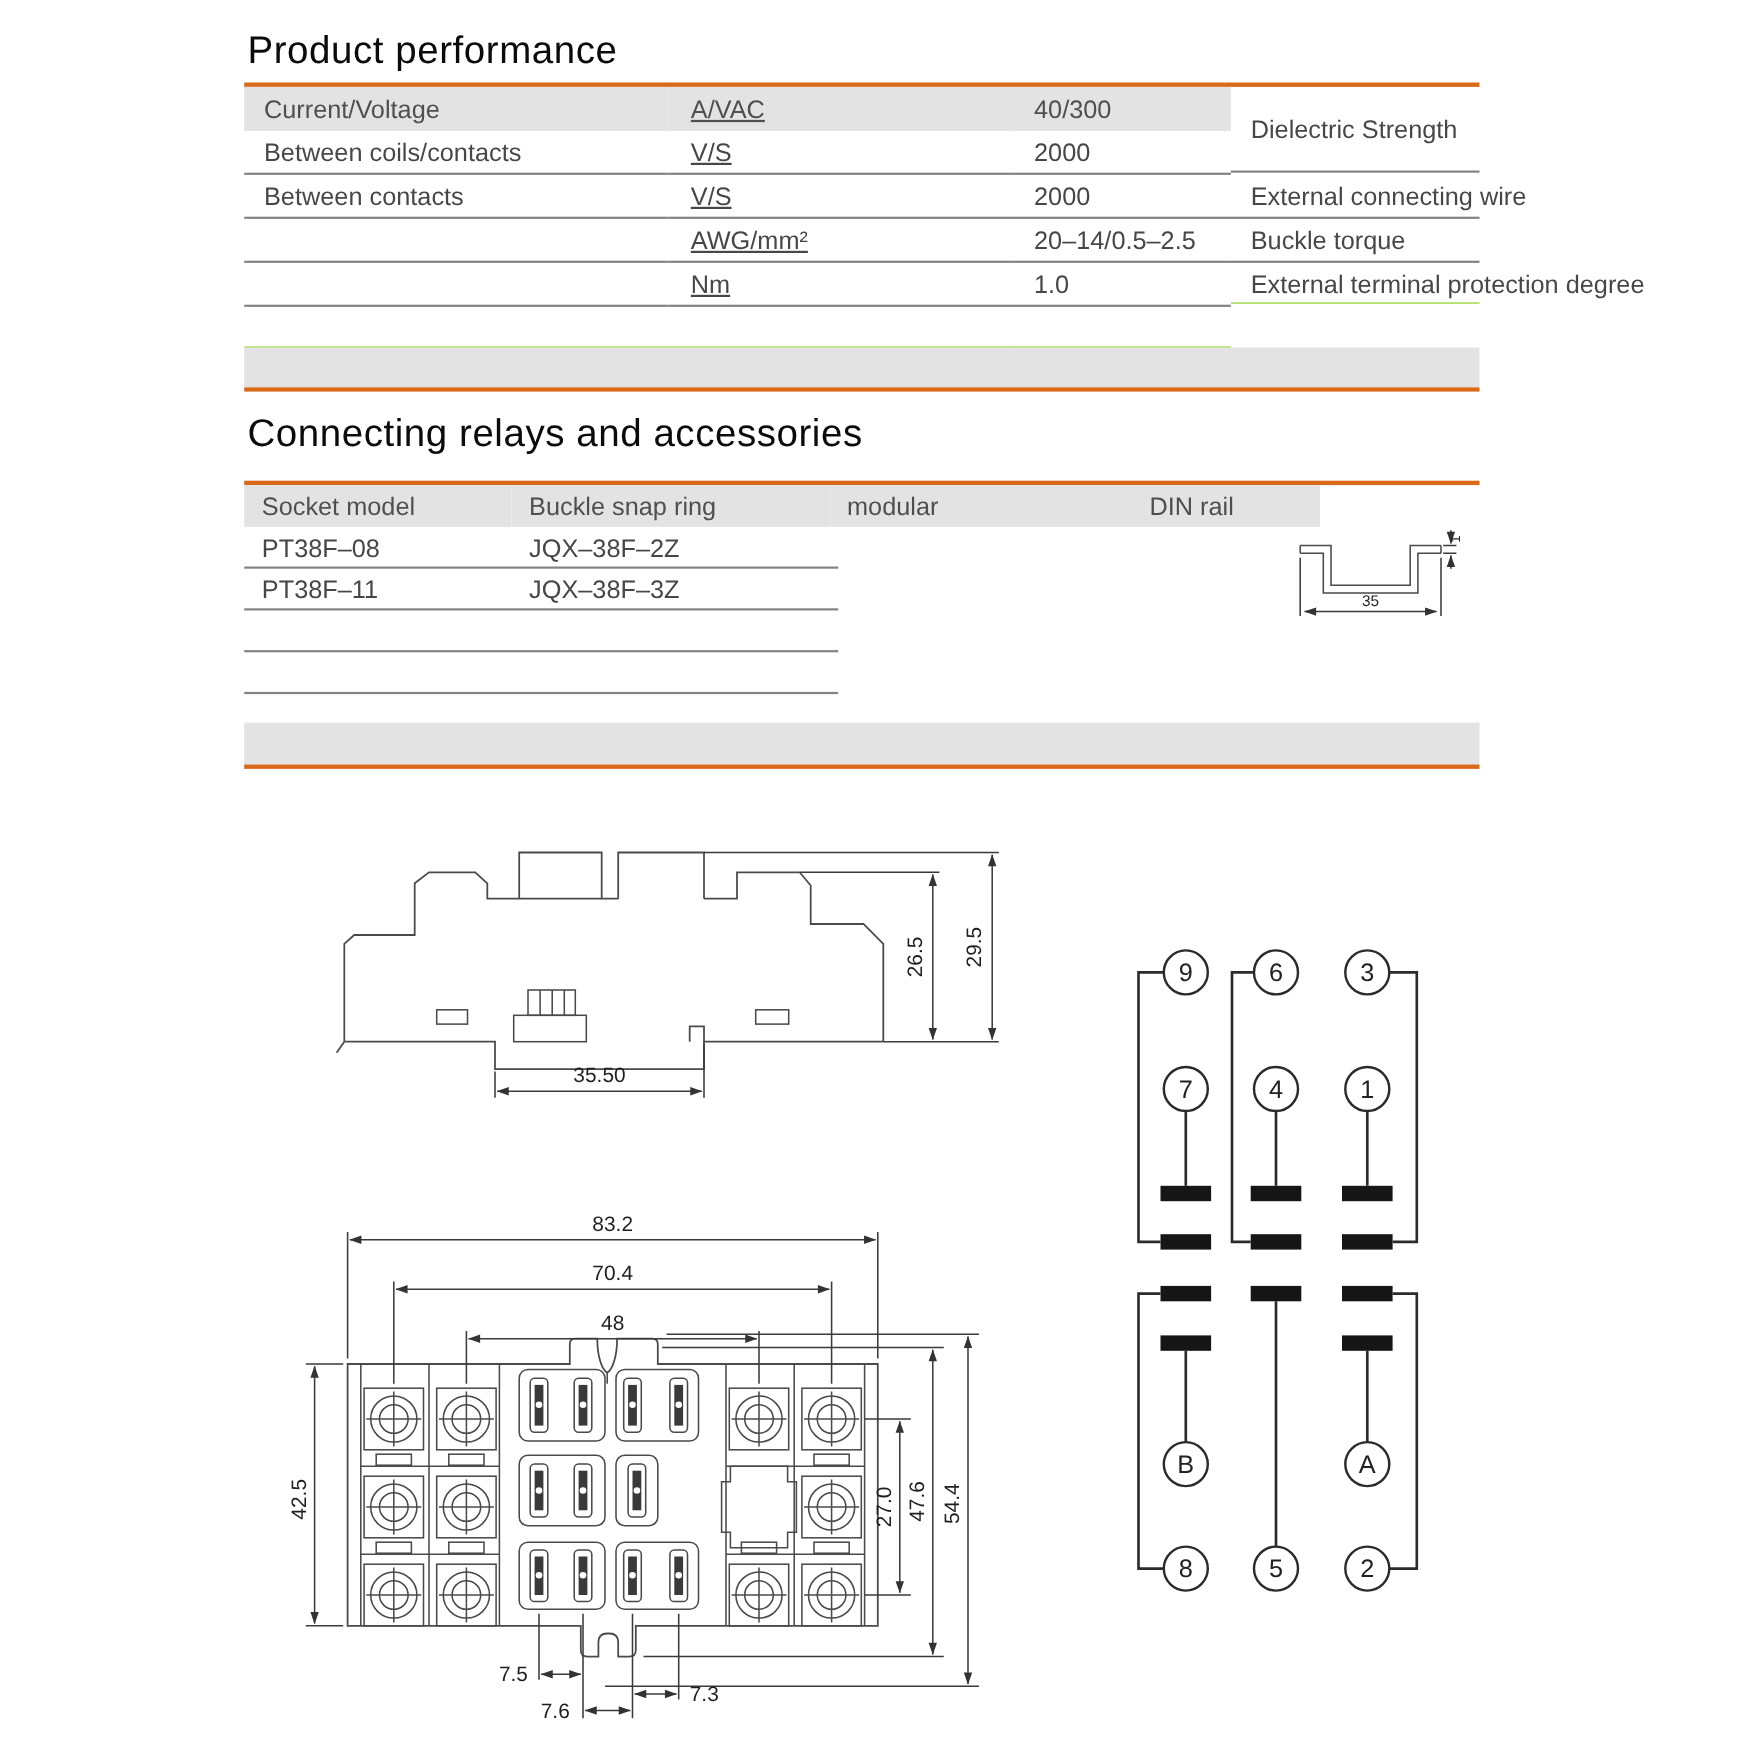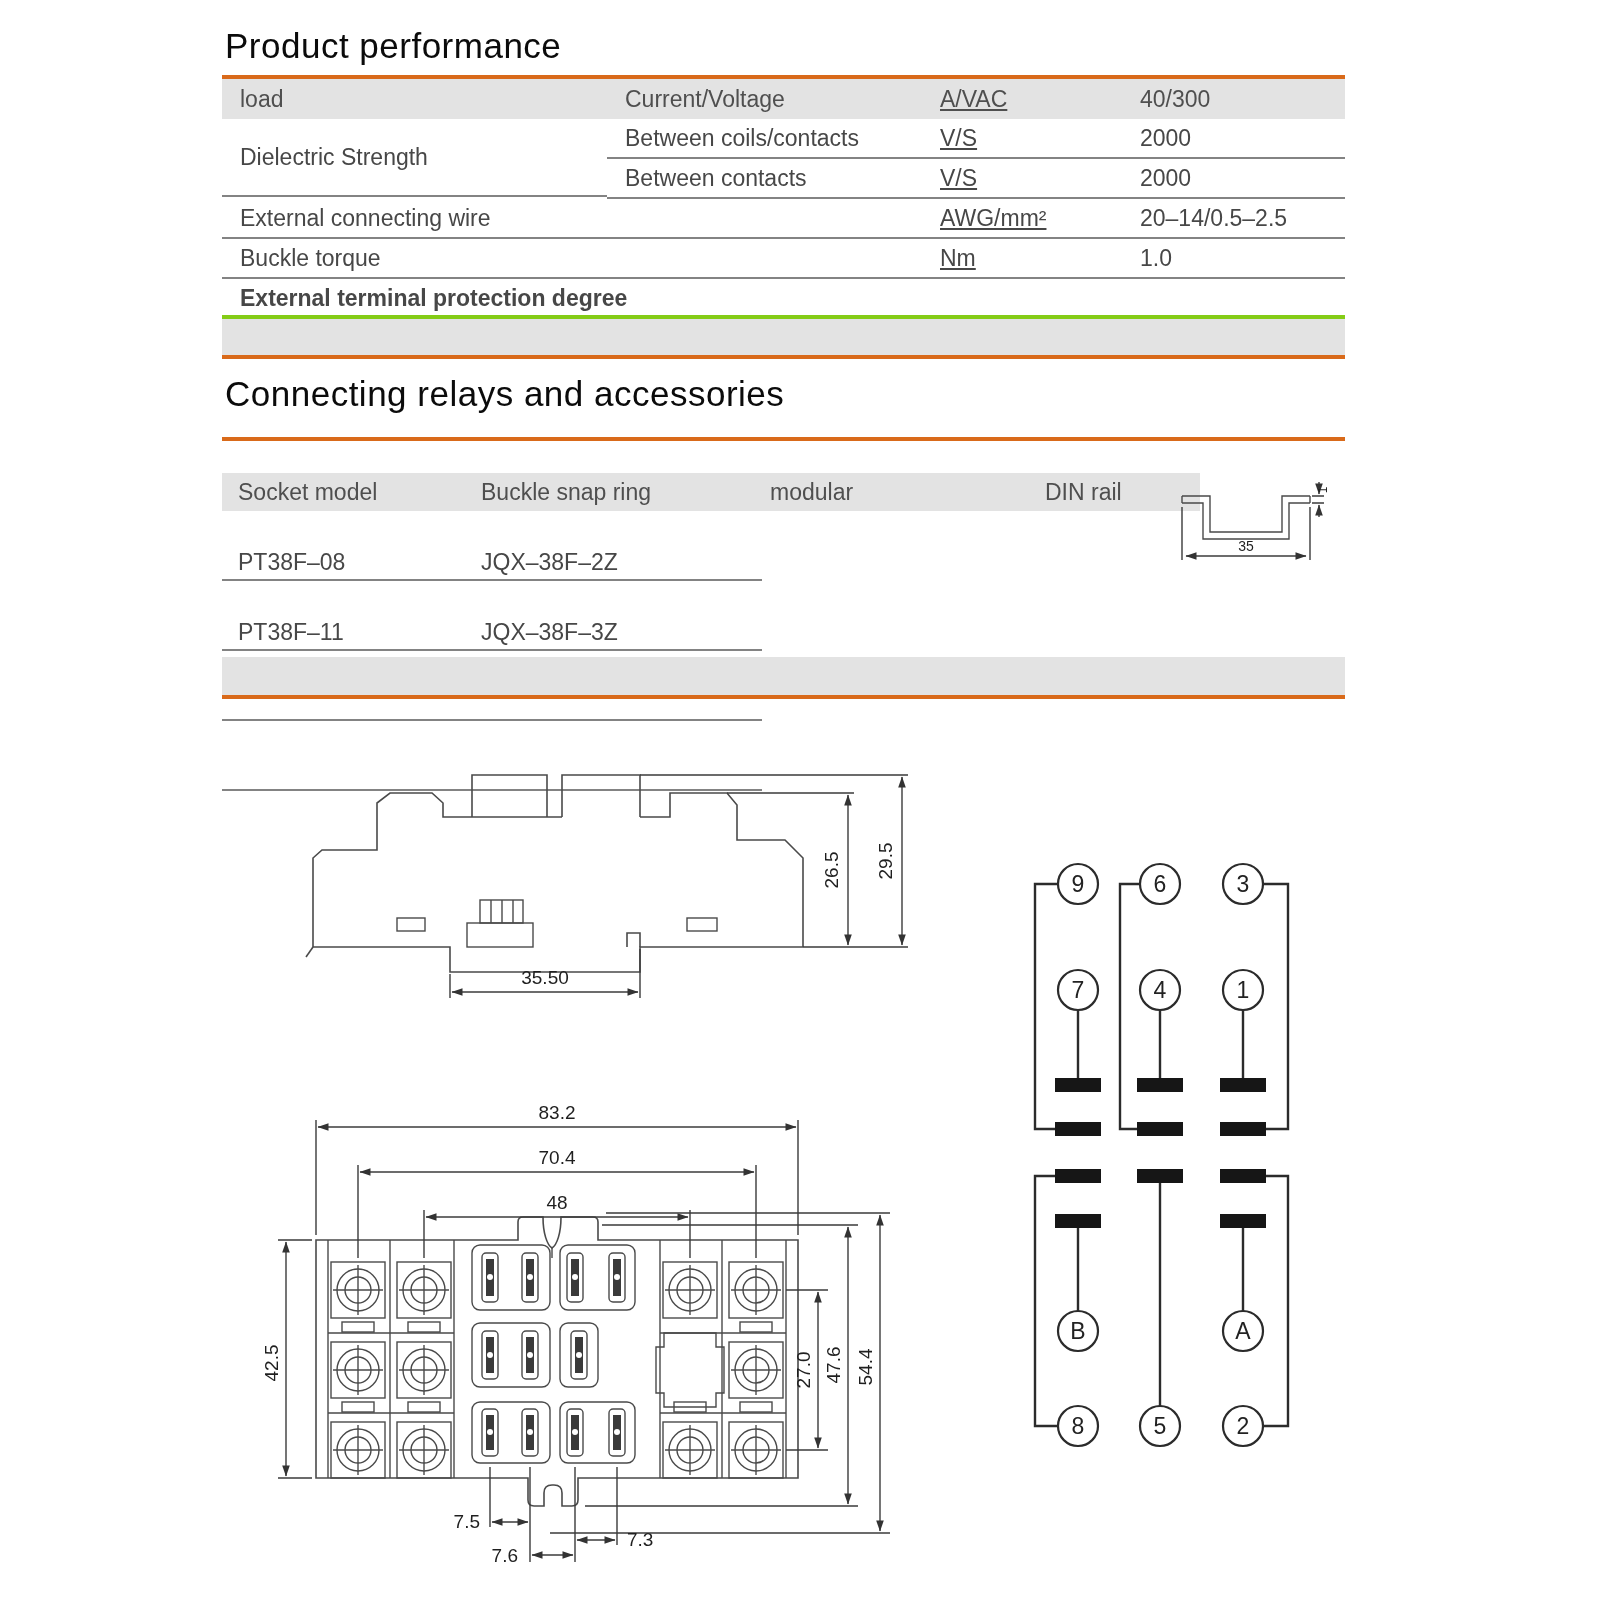--- a/index.html
+++ b/index.html
@@ -14,29 +14,29 @@
   #perf-table{top:75px;}
   .orangebar{height:4px;background:#d96a1a;}
   .t1{display:grid;grid-template-columns:385px 312px 200px 226px;font-size:23px;}
   .t1 > div{line-height:38px;height:38px;white-space:nowrap;overflow:visible;}
   .t1 .hdr{background:#e3e3e3;height:40px;line-height:40px;color:#4f4f4f;}
   .t1 .c1{padding-left:18px;}
   .t1 .c2{padding-left:18px;}
   .t1 .c3{padding-left:21px;text-decoration:underline;}
   .t1 .c4{padding-left:21px;}
   .bb{border-bottom:2px solid #838383;}
-  .bbl{border-bottom:4px solid #84cc16;font-weight:bold;}
+  .bbl{border-bottom:1px solid #84cc16;}
   .diel{grid-row:span 2;height:76px !important;display:flex;align-items:center;}
   .grayrow{grid-column:1 / 5;height:36px !important;background:#e3e3e3;}
   .t2row{height:36px !important;}
 
   
   #acc-table{top:437px;}
   .t2{display:grid;grid-template-columns:243px 290px 275px 170px 145px;font-size:23px;}
-  .t2 > div{line-height:38px;height:38px;white-space:nowrap;margin-top:32px;}
+  .t2 > div{line-height:38px;height:38px;white-space:nowrap;}
   .t2 .hdr{background:#e3e3e3;height:38px;line-height:38px;color:#4f4f4f;}
   .t2 .c1{padding-left:16px;}
   .t2 .c2{padding-left:16px;}
   .t2 .c3{padding-left:16px;}
   .t2 .c4{padding-left:15px;}
   .t2 .c5{padding-left:15px;}
   .accrow{position:relative;grid-column:1 / 6;height:38px;display:grid;
           grid-template-columns:243px 290px 1fr;}
   .accrow .divider{position:absolute;left:0;bottom:0;width:540px;height:2px;background:#838383;}
   #gray-strip{top:657px;}
@@ -66,21 +66,20 @@
         <path d="M0.5,1.2 L11.5,5 L0.5,8.8 Z" fill="#333"></path>
       </marker>
     </defs>
   </svg>
 
   <h1 class="title" id="title1">Product performance</h1>
 
   <div class="tablewrap" id="perf-table">
     <div class="orangebar"></div>
     <div class="t1">
-      <div class="hdr c1">load</div>
       <div class="hdr c2">Current/Voltage</div>
       <div class="hdr c3">A/VAC</div>
       <div class="hdr c4">40/300</div>
 
       <div class="c1 diel bb">Dielectric Strength</div>
       <div class="c2 bb">Between coils/contacts</div>
       <div class="c3 bb">V/S</div>
       <div class="c4 bb">2000</div>
 
       <div class="c2 bb">Between contacts</div>

